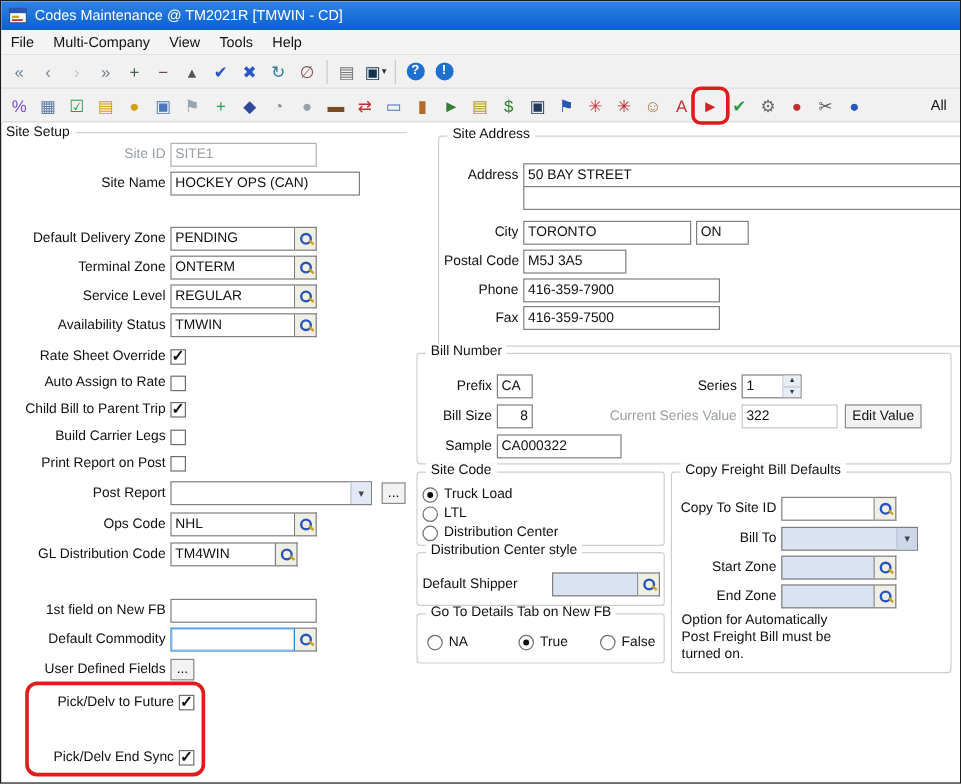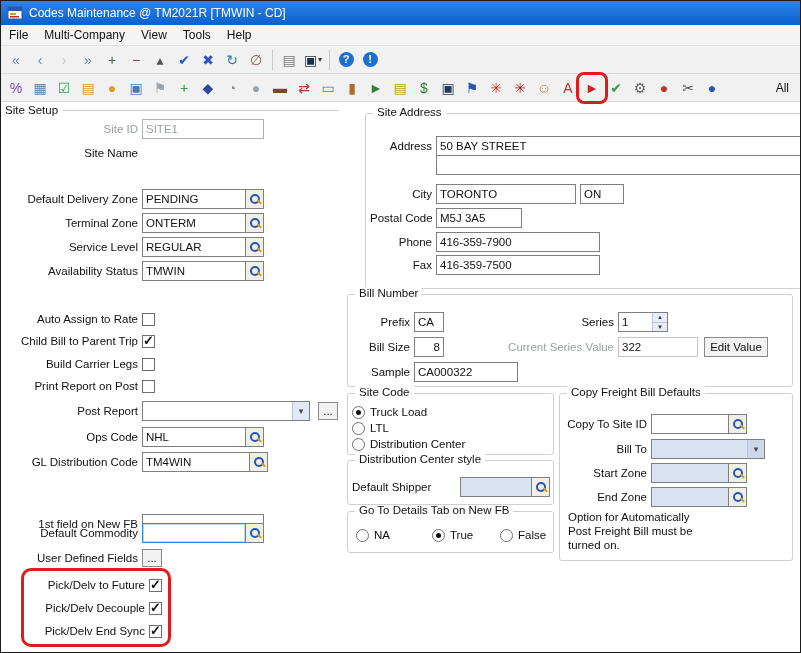--- a/index.html
+++ b/index.html
@@ -249,20 +249,23 @@
 
     <div class="row" style="top:17px">
       <div class="lbl dim">Site ID</div>
       <div class="field disabled" style="width:122px">
           <span>SITE1</span>
         </div>
     </div>
 
     <div class="row" style="top:41px">
       <div class="lbl">Site Name</div>
+      <div class="field" style="width:158px">
+          <span>HOCKEY OPS (CAN)</span>
+        </div>
     </div>
 
     <div class="row" style="top:87px">
       <div class="lbl">Default Delivery Zone</div>
       <div class="field" style="width:104px">
           <span>PENDING</span>
         </div>
       <div class="lookup">
           <span class="mag"></span>
         </div>
@@ -291,20 +294,24 @@
     <div class="row" style="top:159px">
       <div class="lbl">Availability Status</div>
       <div class="field" style="width:104px">
           <span>TMWIN</span>
         </div>
       <div class="lookup">
           <span class="mag"></span>
         </div>
     </div>
 
+    <div class="row cbrow" style="top:187px">
+      <div class="lbl">Rate Sheet Override</div>
+      <div class="cb checked"></div>
+    </div>
     <div class="row cbrow" style="top:209px">
       <div class="lbl">Auto Assign to Rate</div>
       <div class="cb"></div>
     </div>
     <div class="row cbrow" style="top:254px">
       <div class="lbl">Build Carrier Legs</div>
       <div class="cb"></div>
     </div>
     <div class="row cbrow" style="top:231px">
       <div class="lbl">Child Bill to Parent Trip</div>
@@ -329,29 +336,29 @@
       <div class="field" style="width:104px">
           <span>NHL</span>
         </div>
       <div class="lookup">
           <span class="mag"></span>
         </div>
     </div>
 
     <div class="row" style="top:350px">
       <div class="lbl">GL Distribution Code</div>
-      <div class="field" style="width:108px">
+      <div class="field" style="width:88px">
           <span>TM4WIN</span>
         </div>
       <div class="lookup">
           <span class="mag"></span>
         </div>
     </div>
 
-    <div class="row" style="top:412px">
+    <div class="row" style="top:397px">
       <div class="lbl">1st field on New FB</div>
       <div class="field" style="width:122px">
           <span></span>
         </div>
     </div>
 
     <div class="row" style="top:421px">
       <div class="lbl">Default Commodity</div>
       <div class="field focus" style="width:104px">
           <span></span>
@@ -361,24 +368,20 @@
         </div>
     </div>
 
     <div class="row" style="top:447px;height:18px">
       <div class="lbl">User Defined Fields</div>
       <div class="dots">...</div>
     </div>
 
     <div class="row cbrow" style="top:475px">
       <div class="lblw">Pick/Delv to Future</div>
-      <div class="cb checked"></div>
-    </div>
-    <div class="row cbrow" style="top:498px">
-      <div class="lblw">Pick/Delv Decouple</div>
       <div class="cb checked"></div>
     </div>
     <div class="row cbrow" style="top:521px">
       <div class="lblw">Pick/Delv End Sync</div>
       <div class="cb checked"></div>
     </div>
 
     <div class="annotation" style="left:20px;top:466px;width:150px;height:79px"></div>
 
     <div class="group" style="left:364px;top:11px;width:446px;height:176px">

